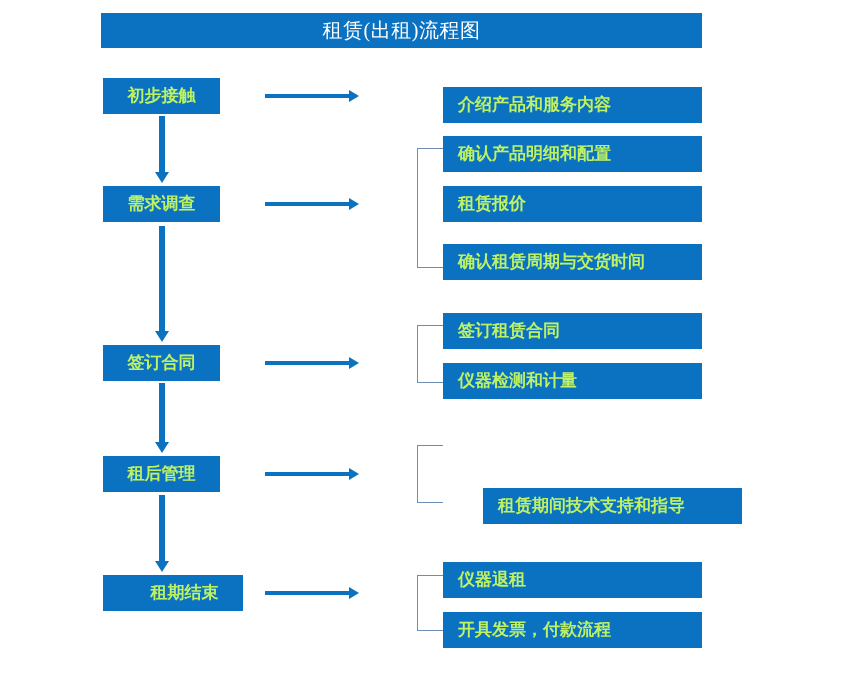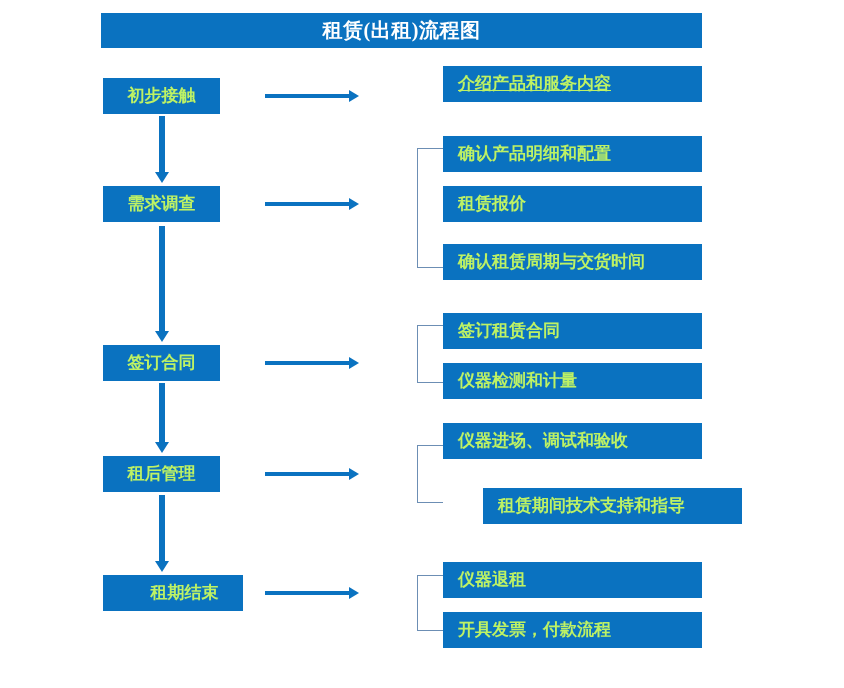--- a/index.html
+++ b/index.html
@@ -26,21 +26,21 @@
   
   .title-bar {
     position: absolute;
     left: 101px;
     top: 13px;
     width: 601px;
     height: 35px;
     background: #0A72C0;
     color: #ffffff;
     font-size: 20px;
-    font-weight: bold;
+    font-weight: normal;
     line-height: 35px;
     text-align: center;
     letter-spacing: 0.5px;
     white-space: nowrap;
   }
 
   
   .box {
     position: absolute;
     background: #0A72C0;
@@ -178,39 +178,38 @@
   <div class="h-arrow" style="left:265px; top:468px; width:94px;">
     <div class="shaft" style="width:84px;"></div>
     <div class="head" style="left:84px;"></div>
   </div>
 
   <div class="h-arrow" style="left:265px; top:587px; width:94px;">
     <div class="shaft" style="width:84px;"></div>
     <div class="head" style="left:84px;"></div>
   </div>
 
-  <div class="box detail-box" style="top:66px;text-decoration:underline;">介绍产品和服务内容</div>
+  <div class="box detail-box" style="top:87px;">介绍产品和服务内容</div>
 
   <div class="bracket" style="left:417px; top:148px; width:26px; height:120px;"></div>
 
   <div class="box detail-box" style="top:136px;">确认产品明细和配置</div>
 
   <div class="box detail-box" style="top:186px;">租赁报价</div>
 
   <div class="box detail-box" style="top:244px;">确认租赁周期与交货时间</div>
 
   <div class="bracket" style="left:417px; top:325px; width:26px; height:58px;"></div>
 
   <div class="box detail-box" style="top:313px;">签订租赁合同</div>
 
   <div class="box detail-box" style="top:363px;">仪器检测和计量</div>
 
   <div class="bracket" style="left:417px; top:445px; width:26px; height:58px;"></div>
 
-  <div class="box detail-box" style="top:423px;">仪器进场、调试和验收</div>
 
   <div class="box detail-box" style="top:488px;margin-left:40px;">租赁期间技术支持和指导</div>
 
   <div class="bracket" style="left:417px; top:575px; width:26px; height:56px;"></div>
 
   <div class="box detail-box" style="top:562px;">仪器退租</div>
 
   <div class="box detail-box" style="top:612px;">开具发票，付款流程</div>
 
 </div>

